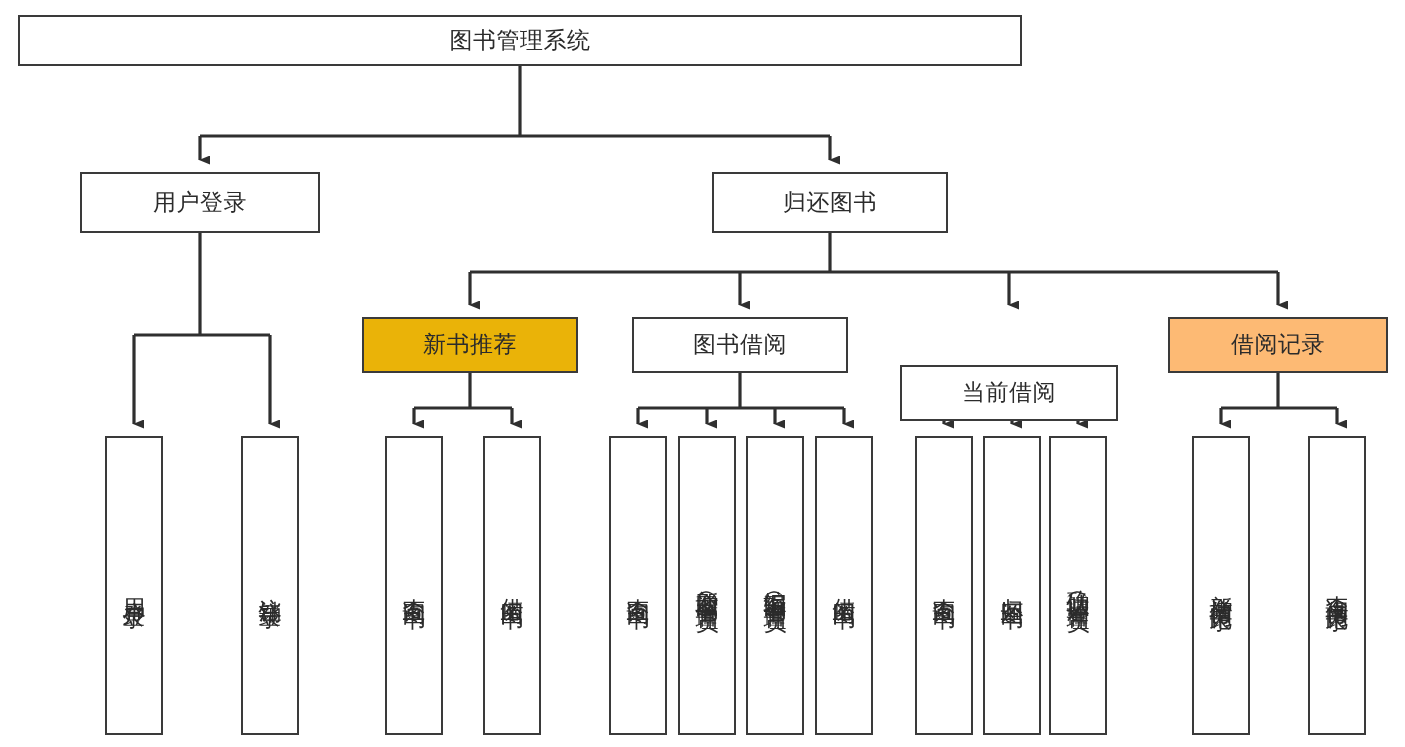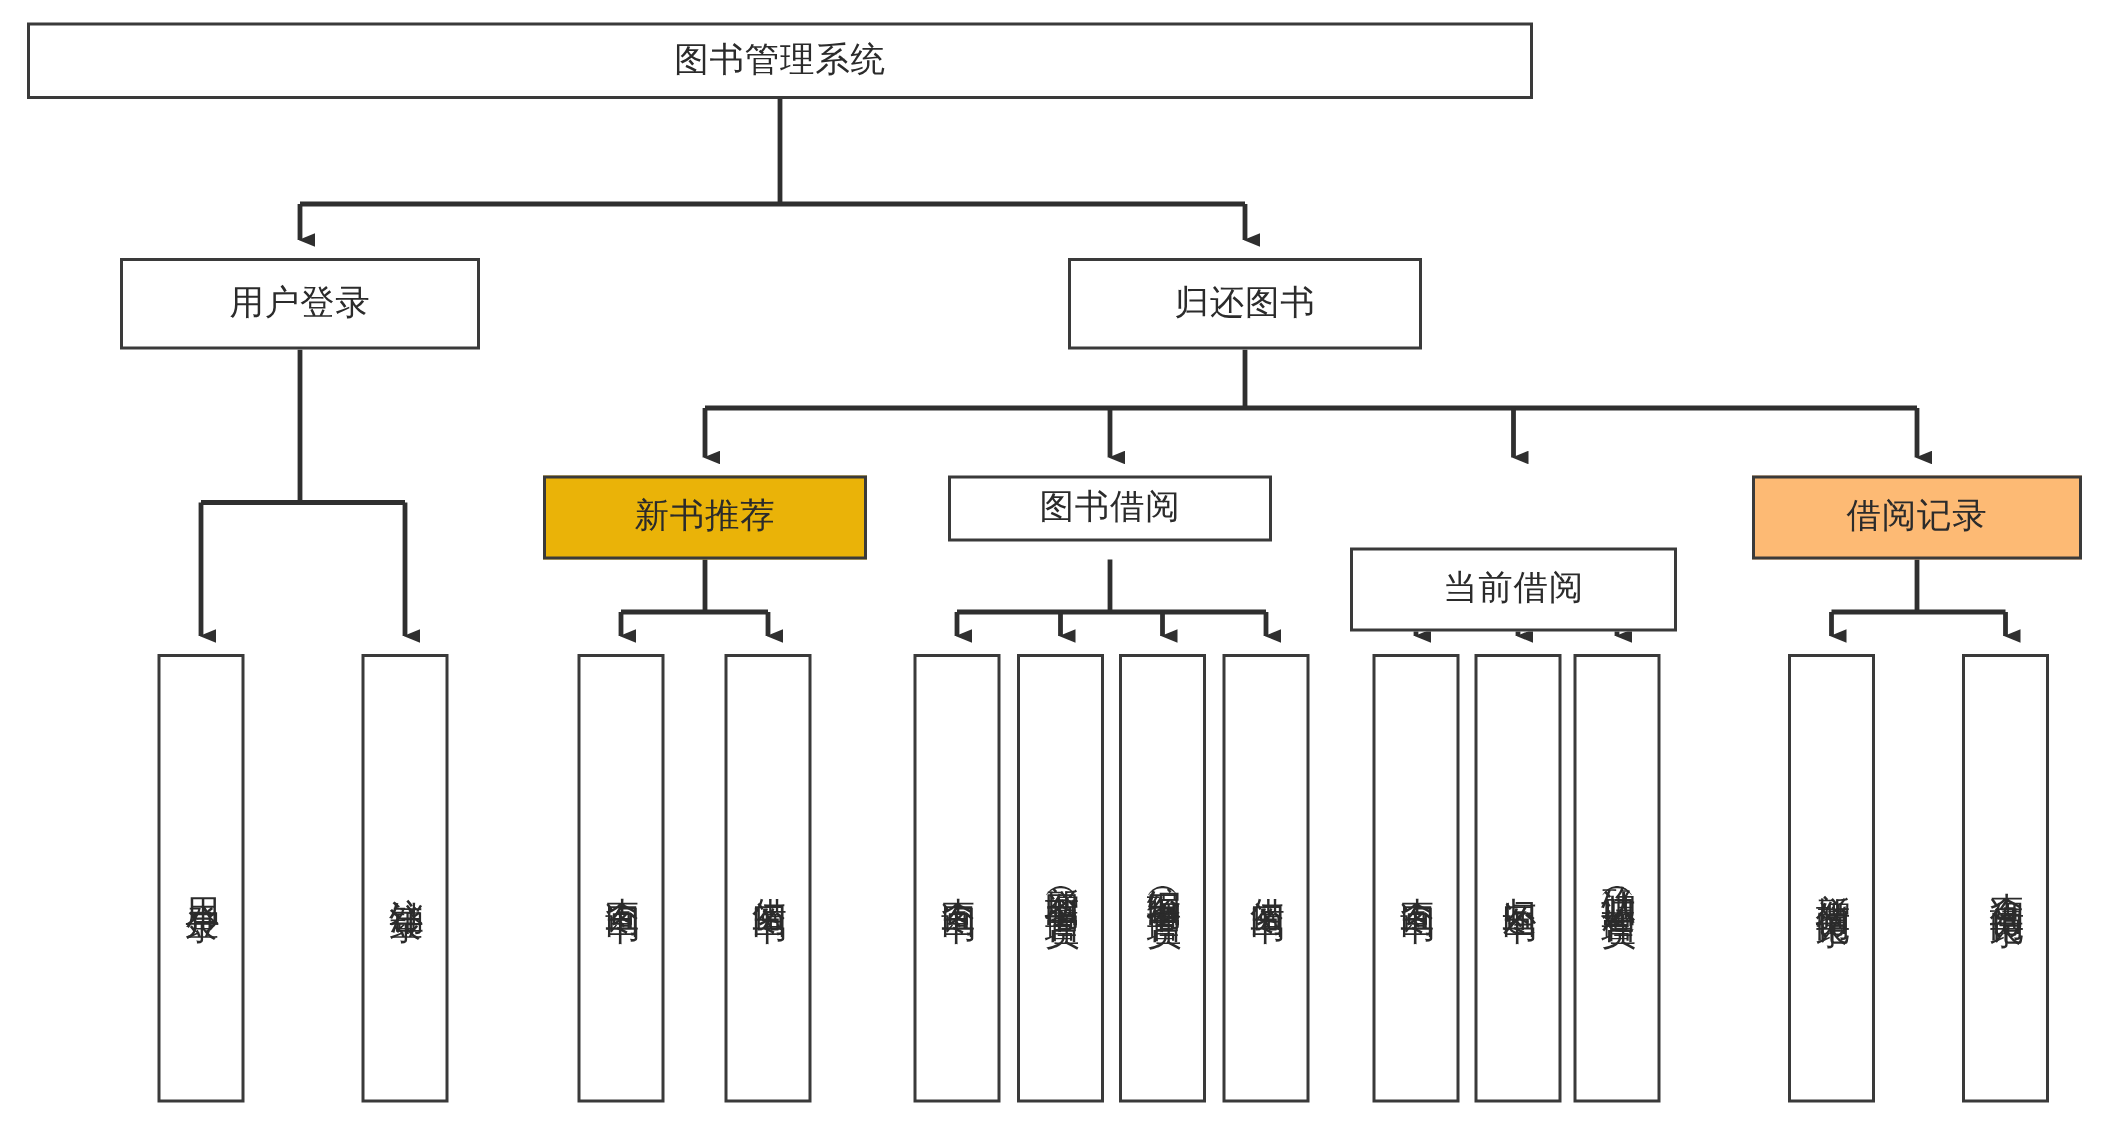--- a/index.html
+++ b/index.html
@@ -126,21 +126,21 @@
       </div>
       <div class="node horiz" style="left: 80px; top: 172px; width: 240px; height: 61px; border-color: rgb(58, 58, 58); background: rgb(255, 255, 255);">
         <span class="node-label">用户登录</span>
       </div>
       <div class="node horiz" style="left: 712px; top: 172px; width: 236px; height: 61px; border-color: rgb(58, 58, 58); background: rgb(255, 255, 255);">
         <span class="node-label">归还图书</span>
       </div>
       <div class="node horiz" style="left: 362px; top: 317px; width: 216px; height: 56px; border-color: rgb(58, 58, 58); background: #eab308;">
         <span class="node-label">新书推荐</span>
       </div>
-      <div class="node horiz" style="left: 632px; top: 317px; width: 216px; height: 44px; border-color: rgb(58, 58, 58); background: rgb(255, 255, 255);">
+      <div class="node horiz" style="left: 632px; top: 317px; width: 216px; height: 56px; border-color: rgb(58, 58, 58); background: rgb(255, 255, 255);">
         <span class="node-label">图书借阅</span>
       </div>
       <div class="node horiz" style="left: 900px; top: 317px; width: 218px; height: 56px; border-color: rgb(58, 58, 58); background: rgb(255, 255, 255); margin-top: 48px;">
         <span class="node-label">当前借阅</span>
       </div>
       <div class="node horiz" style="left: 1168px; top: 317px; width: 220px; height: 56px; border-color: rgb(58, 58, 58); background: #fdba74;">
         <span class="node-label">借阅记录</span>
       </div>
       <div class="node vert" style="left: 105px; top: 436px; width: 58px; height: 299px; border-color: rgb(58, 58, 58); background: rgb(255, 255, 255);">
         <span class="node-label">用户登录</span>

